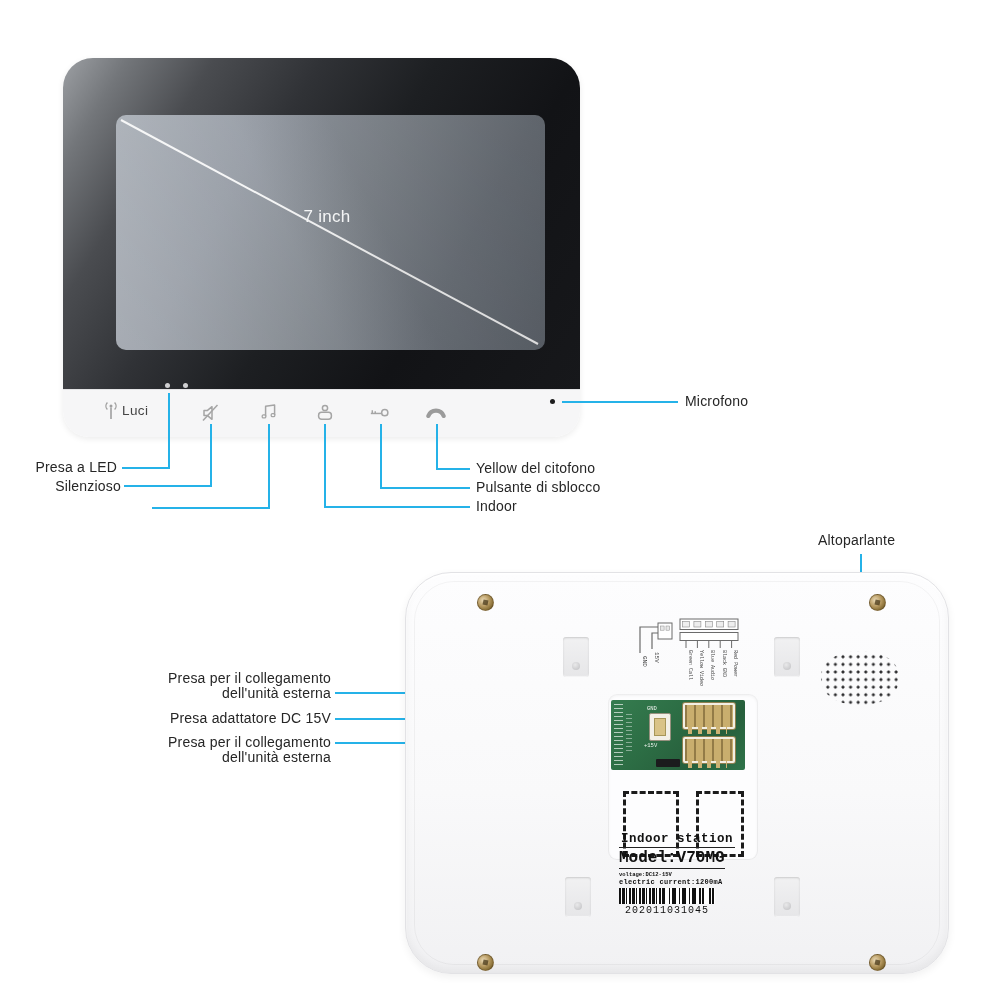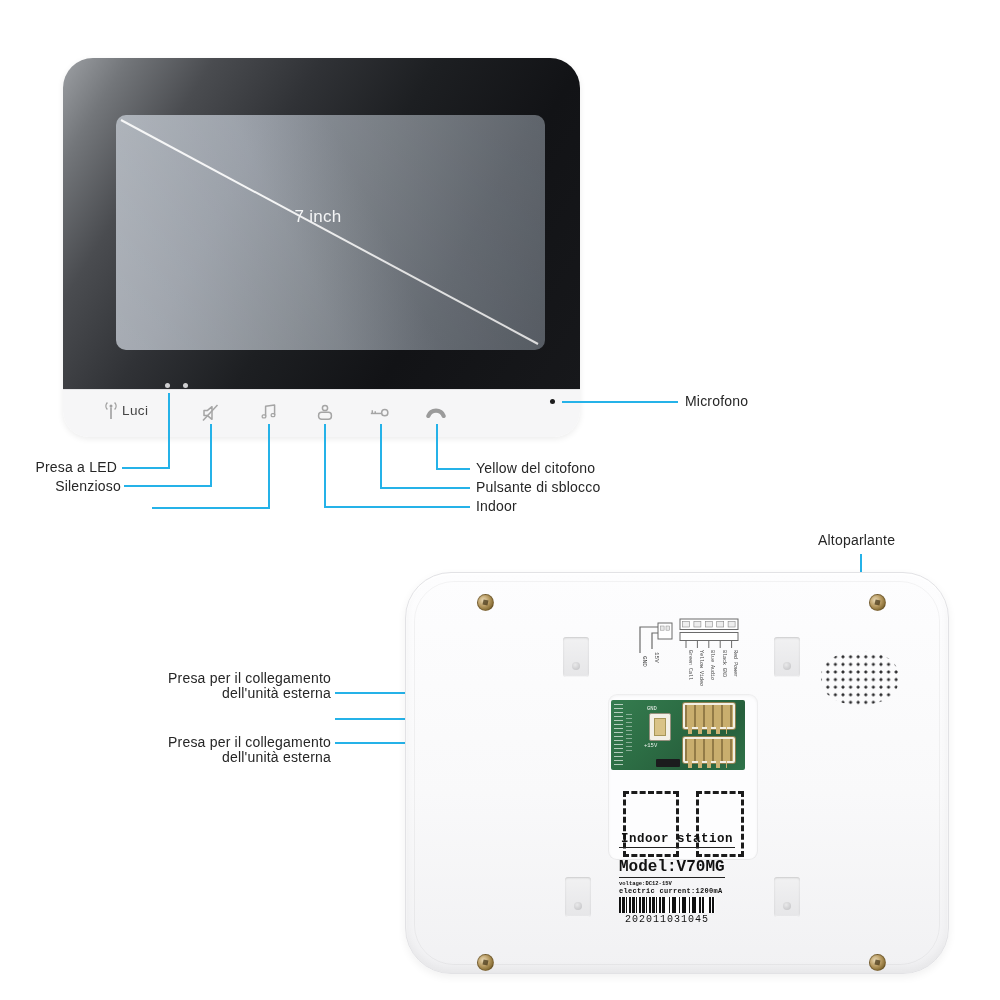--- a/index.html
+++ b/index.html
@@ -18,21 +18,21 @@
          border-radius:30px 30px 26px 26px;overflow:hidden;
          box-shadow:0 2px 6px rgba(0,0,0,.08);}
   #front-black{position:absolute;left:0;top:0;right:0;height:332px;
     background:linear-gradient(122deg,#9da0a4 0%,#73767a 9%,#4a4c50 21%,#303236 36%,
                #1d1f22 52%,#121316 72%,#17181b 100%);}
   #screen{position:absolute;left:53px;top:57px;width:429px;height:235px;border-radius:10px;
     background:linear-gradient(118deg,#a6acb4 0%,#959ba4 28%,#82888f 52%,#6d737b 76%,#5f656d 100%);
     overflow:hidden;}
   #screen .glare{position:absolute;inset:0;
     background:linear-gradient(64deg,rgba(255,255,255,.14) 0%,rgba(255,255,255,.05) 42%,rgba(0,0,0,.07) 60%,rgba(0,0,0,.12) 100%);}
-  #inch{position:absolute;left:202px;top:102px;transform:translate(-50%,-50%);
+  #inch{position:absolute;left:211px;top:102px;transform:translate(-50%,-50%);
         color:#f4f5f6;font-size:17px;letter-spacing:.3px;}
   .led{position:absolute;width:5px;height:5px;border-radius:50%;background:#cfcfd1;top:325px;}
   #front-bar{position:absolute;left:0;right:0;bottom:0;height:47px;background:#f6f6f7;
              border-top:1px solid #e4e4e6;}
   .bicon{position:absolute;top:12px;width:22px;height:22px;}
   #wifi-text{position:absolute;left:59px;top:13px;font-size:13.5px;color:#454545;letter-spacing:.4px;}
   #mic-dot{position:absolute;left:487px;top:9px;width:5px;height:5px;border-radius:50%;background:#1d1d1d;}
 
   
   #back{position:absolute;left:405px;top:572px;width:542px;height:400px;border-radius:46px;
@@ -69,21 +69,21 @@
     background-image:repeating-linear-gradient(90deg,#cdb273 0 4px,transparent 4px 9.5px);}
   #ic{position:absolute;left:45px;top:59px;width:24px;height:8px;background:#1b1b1d;border-radius:1px;}
   .dash{position:absolute;top:218px;height:60px;border:3px dashed #1b1b1b;background:transparent;}
 
   
   #blabel{position:absolute;left:213px;top:256px;width:118px;text-align:left;
     font-family:"Liberation Mono",monospace;color:#111;}
   #blabel .t1{font-size:12.5px;font-weight:700;letter-spacing:.5px;border-bottom:1.5px solid #222;
     display:inline-block;padding:0 2px 1px 2px;}
   #blabel .t2{font-size:16px;font-weight:700;border-bottom:1.5px solid #222;display:inline-block;
-    margin-top:10px;padding-bottom:1px;}
+    margin-top:1px;padding-bottom:1px;}
   #blabel .t3{font-size:5.5px;font-weight:700;margin-top:2px;}
   #blabel .t4{font-size:7px;font-weight:700;letter-spacing:.3px;}
   #barcode{width:96px;height:16px;margin-top:2px;
     background-image:repeating-linear-gradient(90deg,#111 0 1.5px,#fff 1.5px 3px,#111 3px 5.5px,#fff 5.5px 6.5px,#111 6.5px 7.5px,#fff 7.5px 10px);}
   #blabel .t5{font-size:10px;letter-spacing:1px;width:96px;text-align:center;margin-top:1px;}
 
   svg text{font-family:"Liberation Mono",monospace;}
 </style>
 </head>
 <body>
@@ -171,20 +171,21 @@
 
   <div class="cl" style="left:860px;top:554px;width:2px;height:104px"></div>
   <div class="callout" style="left:818px;top:533px">Altoparlante</div>
 
   <div class="cl" style="left:335px;top:692px;width:374px;height:2px"></div>
   <div class="cl" style="left:707px;top:692px;width:2px;height:26px"></div>
   <div class="callout r" style="left:0;width:331px;top:671px">Presa per il collegamento
 dell'unità esterna</div>
 
   <div class="cl" style="left:335px;top:718px;width:328px;height:2px"></div>
+  <div class="callout r" style="left:0;width:331px;top:711px">Presa adattatore DC 15V</div>
 
   <div class="cl" style="left:335px;top:742px;width:372px;height:2px"></div>
   <div class="callout r" style="left:0;width:331px;top:735px">Presa per il collegamento
 dell'unità esterna</div>
 
   <div id="back">
     <div id="back-seam"></div>
 
     <div class="screw" style="left:71px;top:21px"></div>
     <div class="screw" style="left:463px;top:21px"></div>

